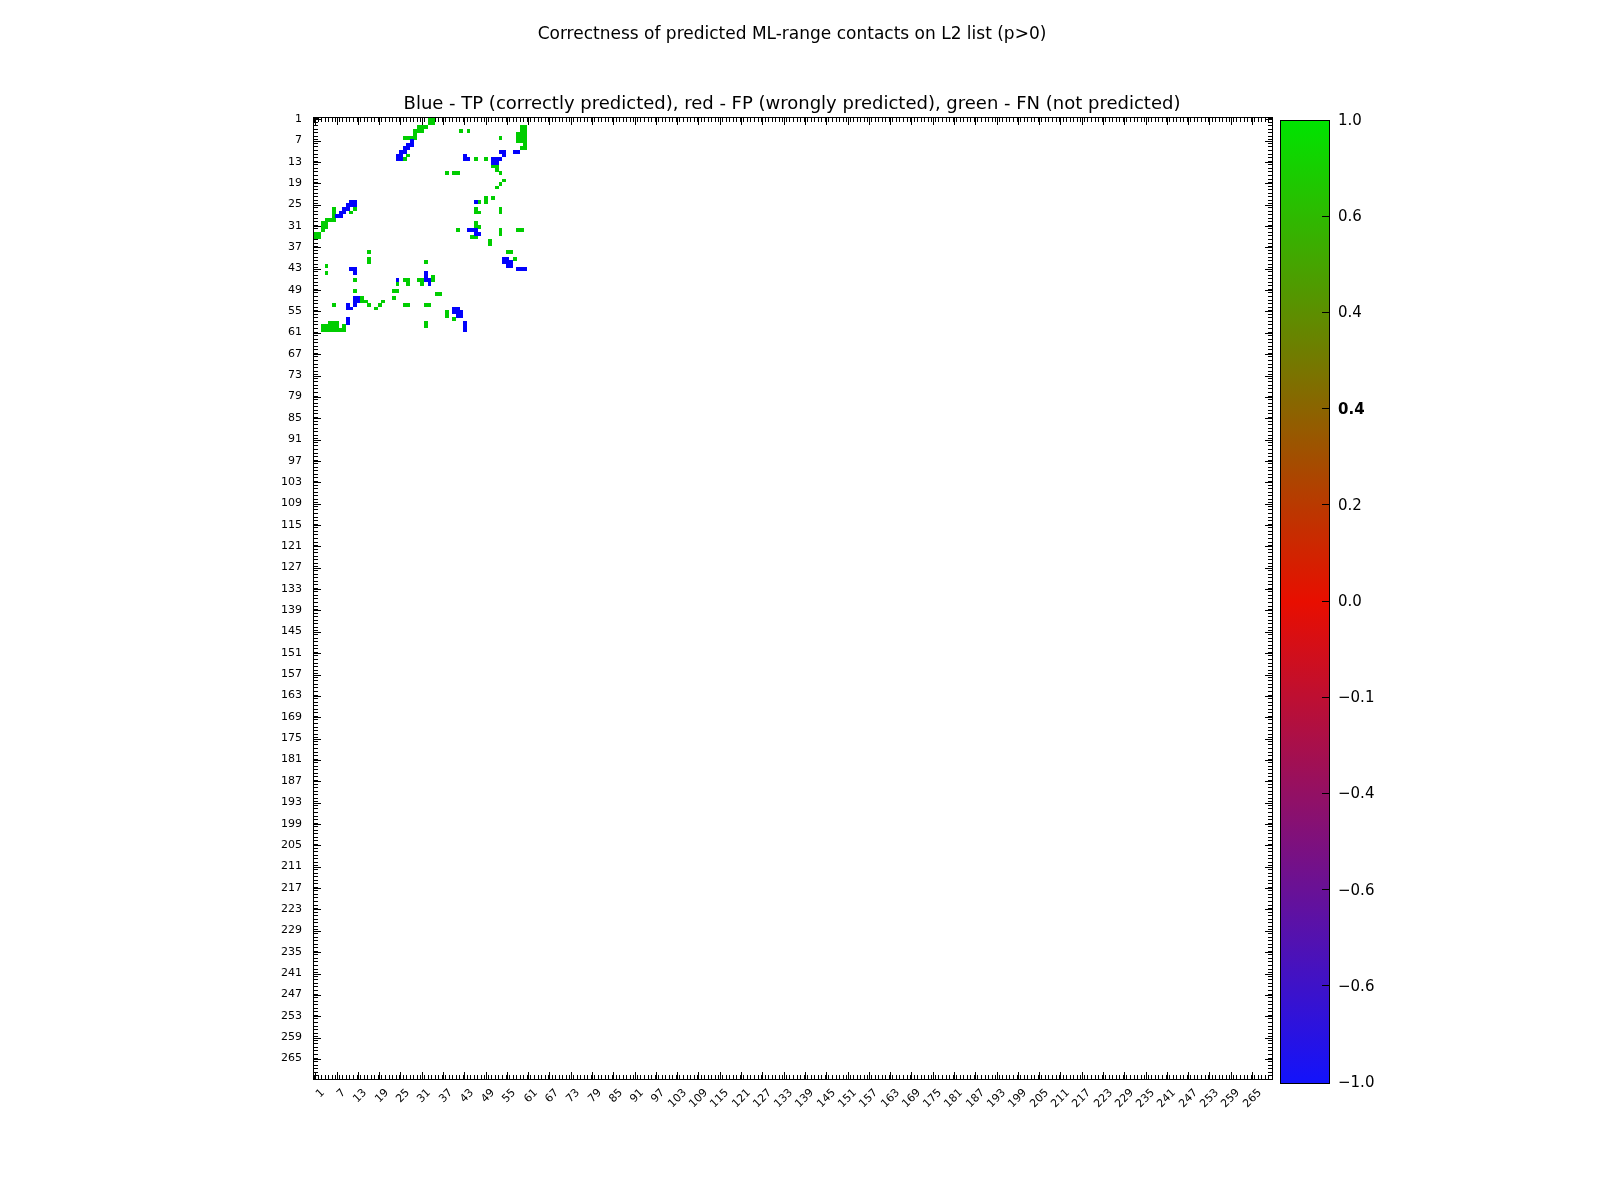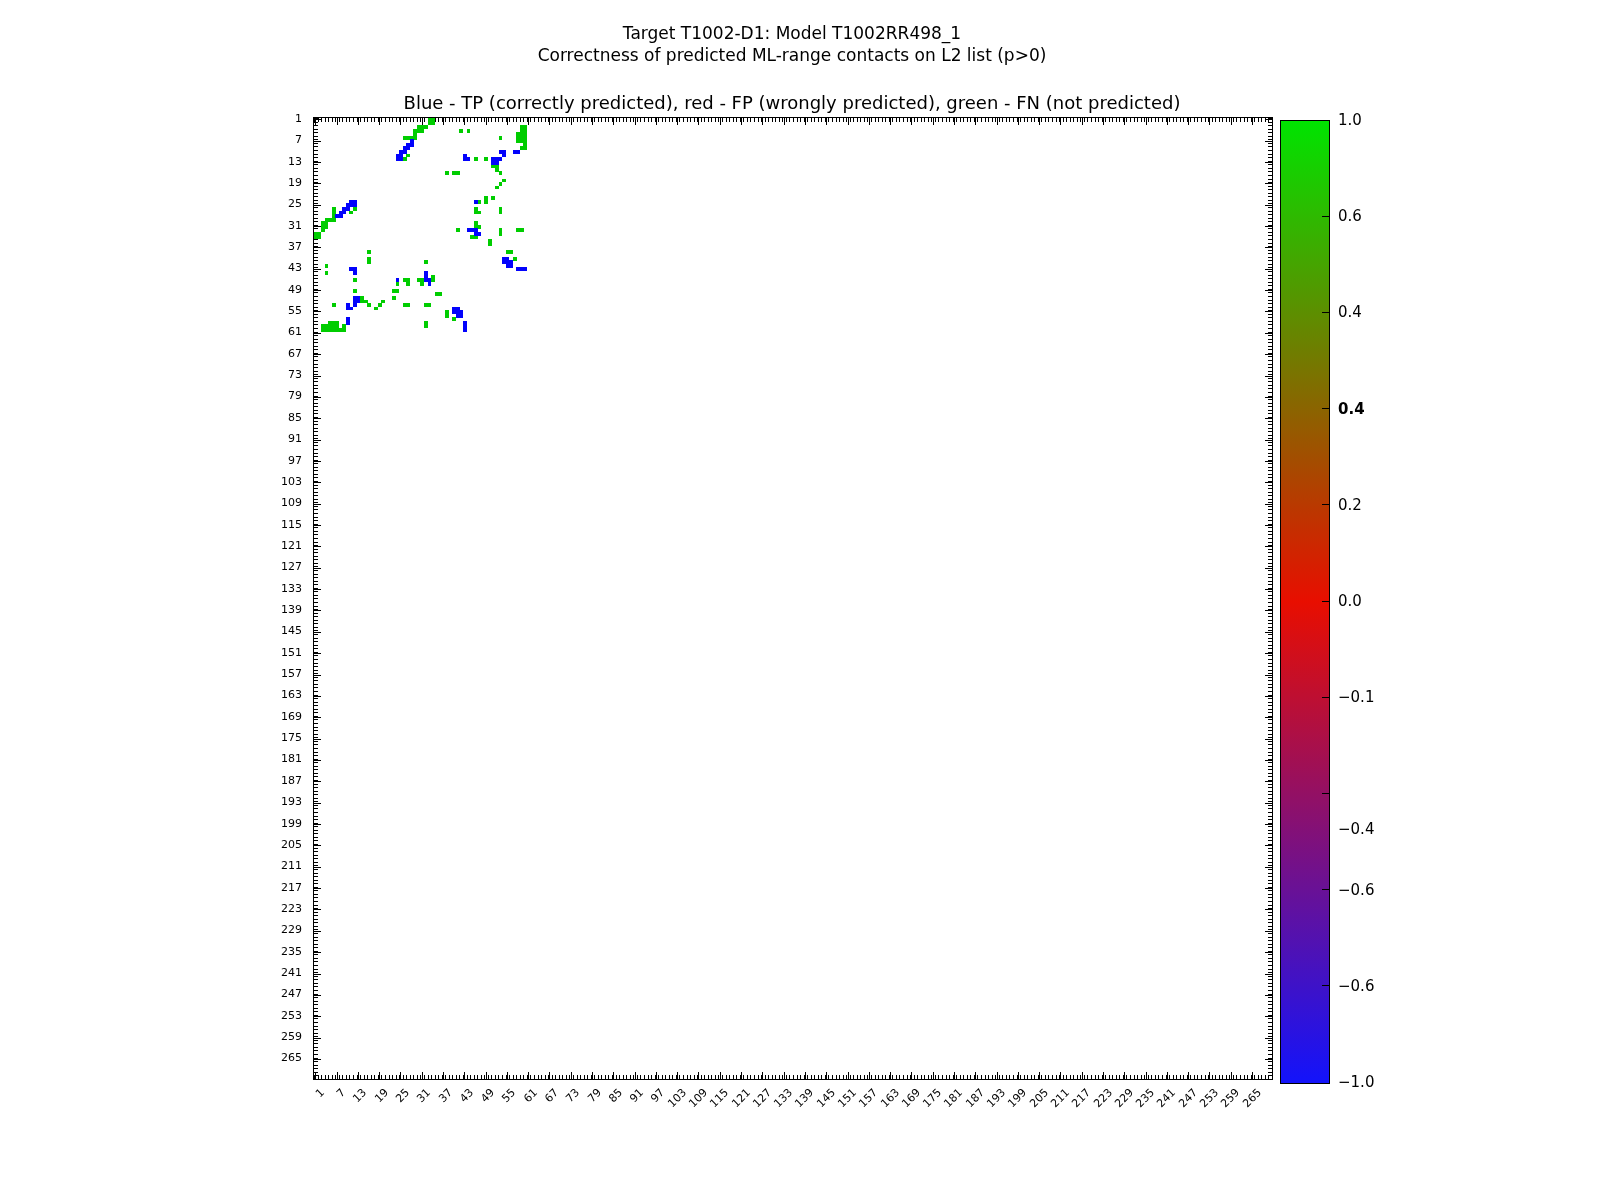--- a/index.html
+++ b/index.html
@@ -44,21 +44,20 @@
   .cbtick{position:absolute;width:7px;height:1px;background:#000;}
   .cblab{
     position:absolute;left:1338px;width:70px;height:18px;line-height:18px;
     font-size:15px;text-align:left;
   }
 </style>
 </head>
 <body>
 
 <div class="suptitle">
-  <div>Target T1002-D1: Model T1002RR498_1</div>
   <div>Correctness of predicted ML-range contacts on L2 list (p&gt;0)</div>
 </div>
 
 <div class="axtitle">Blue - TP (correctly predicted), red - FP (wrongly predicted), green - FN (not predicted)</div>
 
 <div id="plot">
   <div class="comb h top"></div>
   <div class="comb h bottom"></div>
   <div class="comb v left"></div>
   <div class="comb v right"></div>
@@ -580,17 +579,17 @@
     <div class="cbtick" style="left: 1322px; top: 985.3px;"></div>
   </div>
 <div id="cblabels">
     <div class="cblab" style="top: 111px;">1.0</div>
     <div class="cblab" style="top: 207.2px;">0.6</div>
     <div class="cblab" style="top: 303.4px;">0.4</div>
     <div class="cblab" style="top: 399.6px; font-weight: bold;">0.4</div>
     <div class="cblab" style="top: 495.8px;">0.2</div>
     <div class="cblab" style="top: 592px;">0.0</div>
     <div class="cblab" style="top: 688.2px;">−0.1</div>
-    <div class="cblab" style="top: 784.4px; margin-top: 36px;">−0.4</div>
+    <div class="cblab" style="top: 784.4px;">−0.4</div>
     <div class="cblab" style="top: 880.6px;">−0.6</div>
     <div class="cblab" style="top: 976.8px;">−0.6</div>
     <div class="cblab" style="top: 1073px;">−1.0</div>
   </div>
 
 </body></html>

